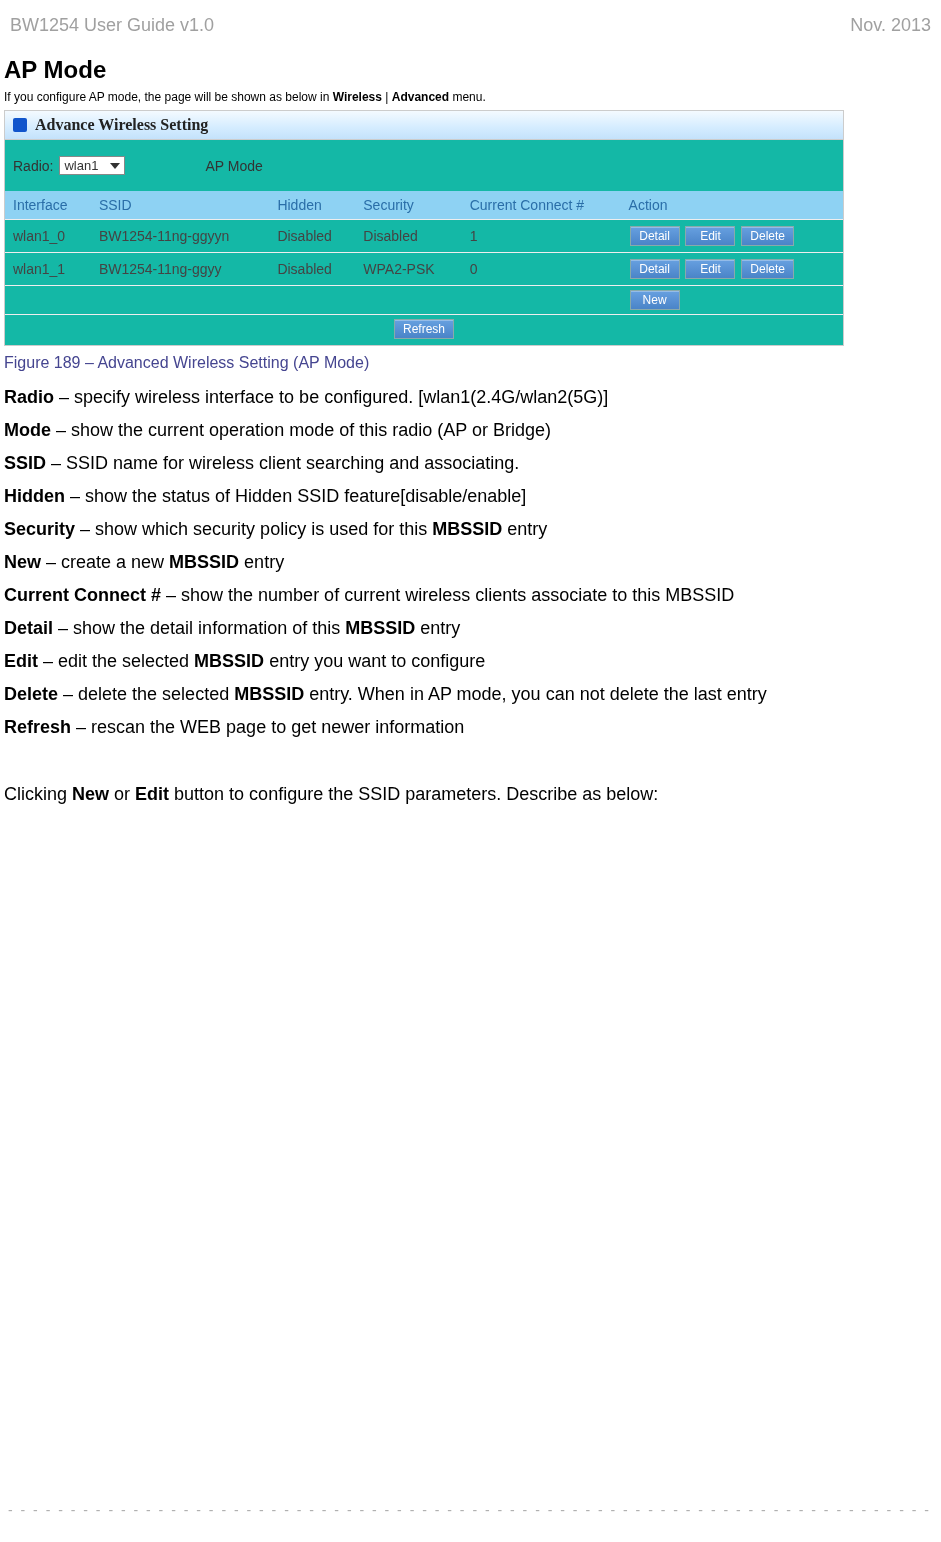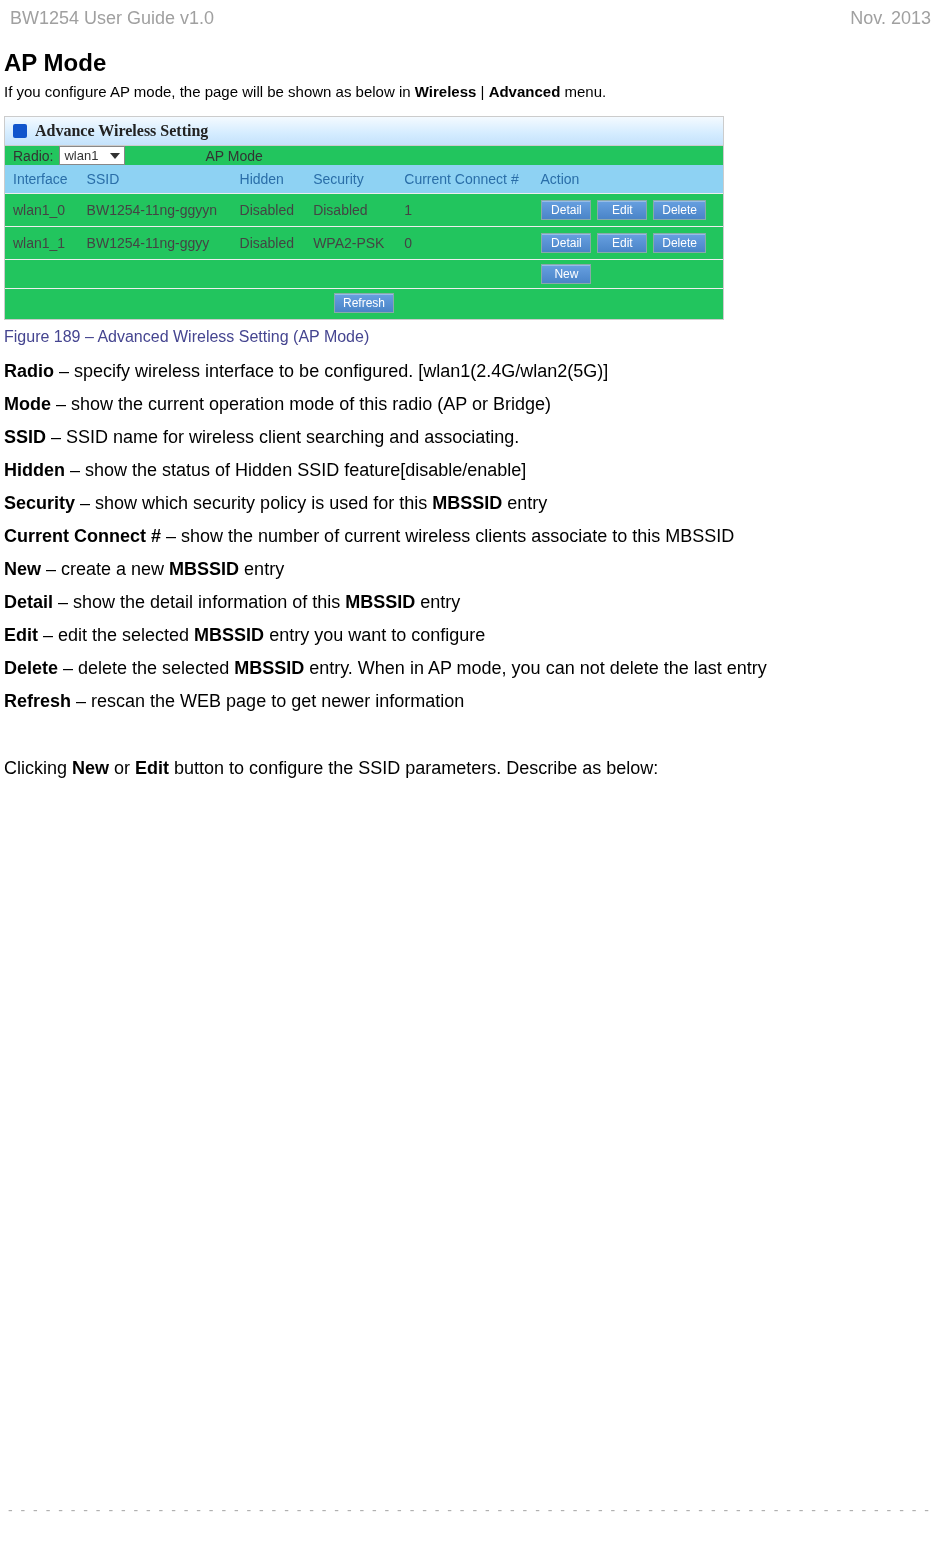--- a/index.html
+++ b/index.html
@@ -10,39 +10,39 @@
       width: 941px;
       min-height: 1542px;
       position: relative;
       padding: 0 2px;
     }
     .page-header {
       display: flex;
       justify-content: space-between;
       color: #a0a0a0;
       font-size: 18px;
-      padding: 8px 8px 20px 8px;
+      padding: 15px 8px 20px 8px;
     }
     .content {
       padding: 0 2px;
     }
     h2 {
       font-size: 24px;
       font-weight: bold;
       margin-bottom: 6px;
     }
     .intro-line {
-      font-size: 15px;
-      margin-bottom: 16px;
+      font-size: 12px;
+      margin-bottom: 6px;
     }
     .intro-line b { font-weight: bold; }
     .screenshot {
       border: 1px solid #ccc;
-      width: 720px;
-      background: #22c55e;
+      width: 840px;
+      background: #14b8a6;
     }
     .screenshot-titlebar {
       background: linear-gradient(#f4faff, #d4ecff 60%, #c4e2fb);
       display: flex;
       align-items: center;
       padding: 5px 8px;
       border-bottom: 1px solid #ccc;
     }
     .screenshot-titlebar .win-icon {
       width: 14px; height: 14px;
@@ -53,21 +53,21 @@
     }
     .screenshot-titlebar .title-text {
       font-family: "Times New Roman", serif;
       font-weight: bold;
       font-size: 16px;
       color: #222;
     }
     .radio-row {
       display: flex;
       align-items: center;
-      padding: 0 8px;
+      padding: 16px 8px;
       font-size: 14px;
       color: #333;
     }
     .radio-row .label { margin-right: 6px; }
     .radio-row .select-box {
       border: 1px solid #888;
       background: #fff;
       padding: 1px 4px;
       font-size: 13px;
       display: inline-flex;
@@ -237,22 +237,22 @@
   </div>
 
   <p class="fig-caption">Figure 189 – Advanced Wireless Setting (AP Mode)</p>
 
   <div class="def-list">
     <p><b>Radio</b><span> – specify wireless interface to be configured. [wlan1(2.4G/wlan2(5G)]</span></p>
     <p><b>Mode</b><span> – show the current operation mode of this radio (AP or Bridge)</span></p>
     <p><b>SSID</b><span> – SSID name for wireless client searching and associating.</span></p>
     <p><b>Hidden</b><span> – show the status of Hidden SSID feature[disable/enable]</span></p>
     <p><b>Security</b><span> – show which security policy is used for this </span><b>MBSSID</b><span> entry</span></p>
+    <p><b>New</b><span> – create a new </span><b>MBSSID</b><span> entry</span></p>
     <p><b>Current Connect #</b><span> – show the number of current wireless clients associate to  this MBSSID</span></p>
-    <p><b>New</b><span> – create a new </span><b>MBSSID</b><span> entry</span></p>
     <p><b>Detail</b><span> – show the detail information of this </span><b>MBSSID</b><span> entry</span></p>
     <p><b>Edit</b><span> – edit the selected </span><b>MBSSID</b><span> entry you want to configure</span></p>
     <p><b>Delete</b><span> – delete the selected </span><b>MBSSID</b><span> entry. When in AP mode, you can not delete the last entry</span></p>
     <p><b>Refresh</b><span> – rescan the WEB page to get newer information</span></p>
   </div>
 
   <p class="follow-line">
     <span>Clicking </span><b>New</b><span> or </span><b>Edit</b><span> button to configure the SSID parameters. Describe as below:</span>
   </p>
 

